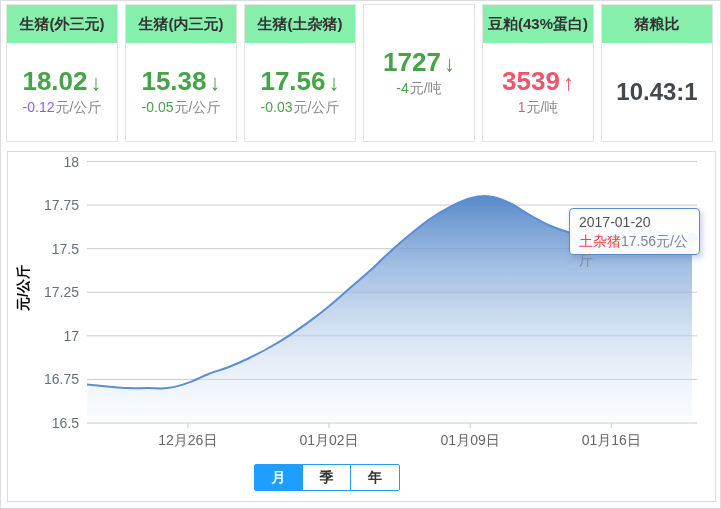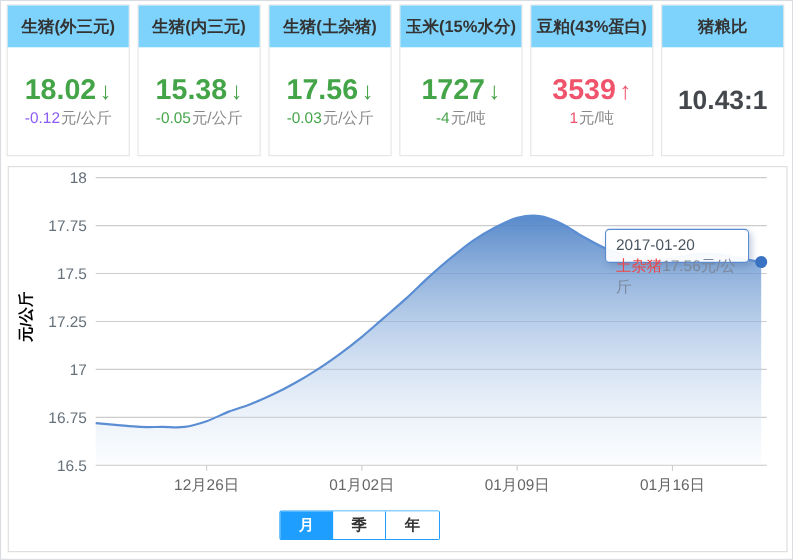--- a/index.html
+++ b/index.html
@@ -14,21 +14,21 @@
   
   .cards-row{
     position:absolute;left:5px;top:3px;width:711px;height:138px;
     display:flex;gap:7px;
   }
   .card{
     width:112px;height:138px;background:#fff;border:1px solid #e4e4e4;
     box-sizing:border-box;display:flex;flex-direction:column;cursor:pointer;
   }
   .card-header{
-    height:38px;background:#7dd3fc;display:flex;align-items:center;justify-content:center;
+    height:38px;background:#86efac;display:flex;align-items:center;justify-content:center;
     font-size:15px;font-weight:bold;color:#333;letter-spacing:0;white-space:nowrap;
   }
   .card-body{
     flex:1;display:flex;flex-direction:column;align-items:center;justify-content:center;gap:4px;
   }
   .card-value{
     font-size:26px;font-weight:bold;line-height:1.1;white-space:nowrap;
   }
   .card-value .arrow{font-size:22px;font-weight:900;margin-left:3px;}
   .card-change{font-size:14px;color:#888;white-space:nowrap;}
@@ -38,21 +38,21 @@
     position:absolute;left:6px;top:150px;width:709px;height:351px;
     background:#fff;border:1px solid #dcdcdc;box-sizing:border-box;
   }
   .chart-svg{position:absolute;left:0;top:0;}
   .y-axis-title{
     position:absolute;left:6px;top:140px;width:20px;
     transform:rotate(-90deg);transform-origin:center;
     font-size:14px;font-weight:bold;white-space:nowrap;text-align:center;
   }
   .chart-tooltip{
-    position:absolute;left:542px;top:56px;width:131px;height:31px;
+    position:absolute;left:561px;top:56px;width:131px;height:47px;
     background:rgba(255,255,255,0.94);border:1px solid #5a8bd0;border-radius:4px;
     box-shadow:2px 3px 6px rgba(90,120,170,0.35);
     box-sizing:border-box;padding:4px 9px;line-height:19px;font-size:14px;z-index:5;
   }
   .tt-date{color:#4a5560;}
   .tt-series{color:#ef4444;}
   .tt-value{color:#7b8799;}
   
   .tab-group{
     position:absolute;left:246px;top:312px;height:27px;display:flex;
@@ -87,21 +87,20 @@
         </div>
       </div>
       <div class="card">
         <div class="card-header">生猪(土杂猪)</div>
         <div class="card-body">
           <div class="card-value" style="color: rgb(68, 164, 72);"><span>17.56</span><span class="arrow">↓</span></div>
           <div class="card-change"><span class="chg" style="color: rgb(68, 164, 72); margin-top: 26px;">-0.03</span><span>元/公斤</span></div>
         </div>
       </div>
       <div class="card">
-        <div class="card-header">玉米(15%水分)</div>
         <div class="card-body">
           <div class="card-value" style="color: rgb(68, 164, 72);"><span>1727</span><span class="arrow">↓</span></div>
           <div class="card-change"><span class="chg" style="color: rgb(68, 164, 72);">-4</span><span>元/吨</span></div>
         </div>
       </div>
       <div class="card">
         <div class="card-header">豆粕(43%蛋白)</div>
         <div class="card-body">
           <div class="card-value" style="color: rgb(240, 84, 108);"><span>3539</span><span class="arrow">↑</span></div>
           <div class="card-change"><span class="chg" style="color: rgb(240, 84, 108);">1</span><span>元/吨</span></div>

